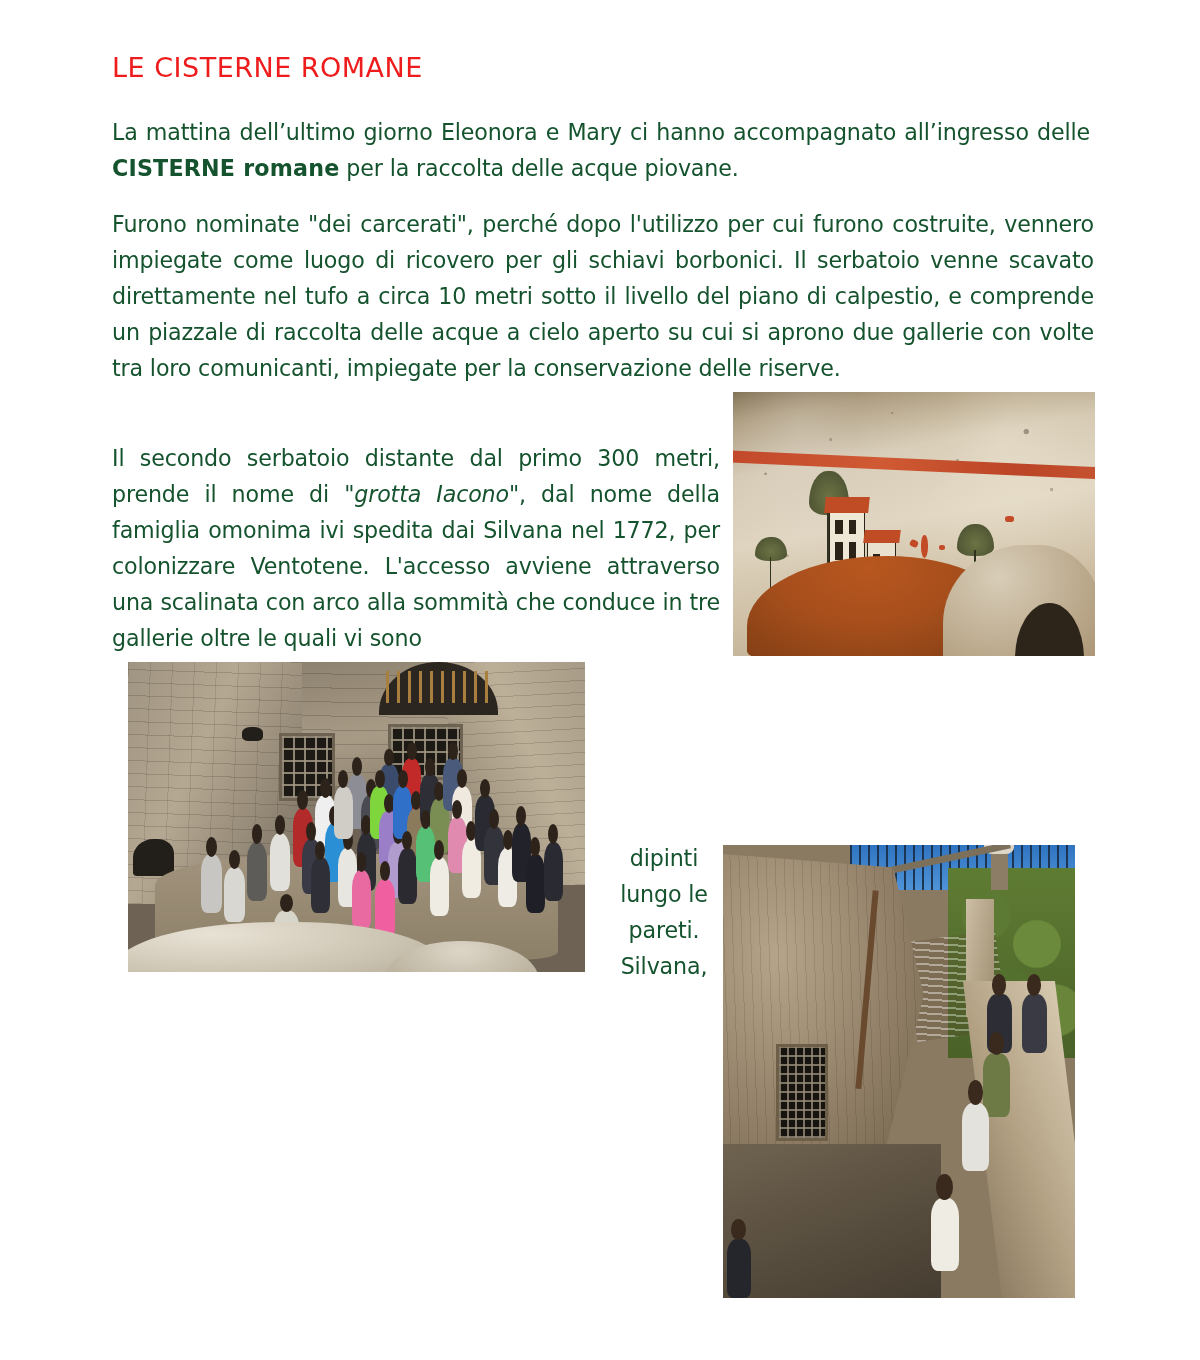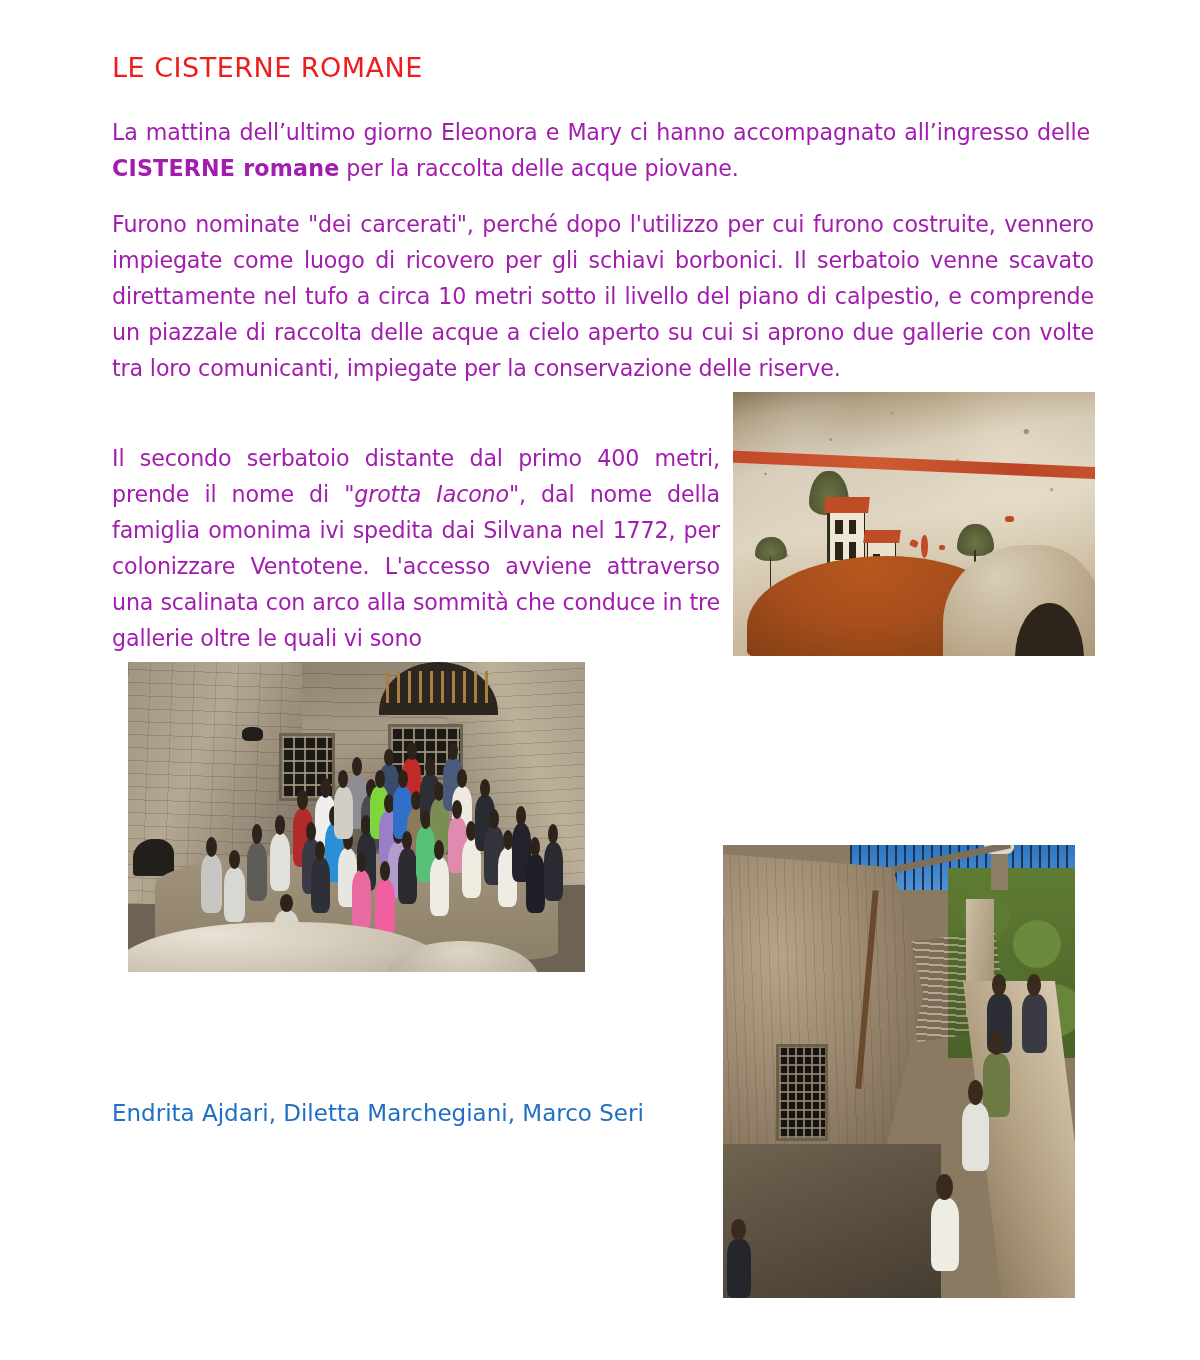--- a/index.html
+++ b/index.html
@@ -35,21 +35,21 @@
     font-weight: 400;
     color: #ee1c1c;
     white-space: nowrap;
   }
 
   
   .para {
     position: absolute;
     font-size: 22.2px;
     line-height: 36px;
-    color: #a21caf;
+    color: #14532d;
     text-align: justify;
     font-family: "DejaVu Sans", sans-serif;
     letter-spacing: -0.15px;
   }
   .para.last-left { text-align: left; }
 
   .p-intro   { left: 112px; top: 114px;  width: 978px; }
   .p-second  { left: 112px; top: 206px;  width: 982px; }
   .p-third   { left: 112px; top: 440px;  width: 608px; }
   .p-fourth  { left: 612px; top: 658px;  width: 482px; }
@@ -359,21 +359,21 @@
     </div>
     <div class="red-mark rm-1"></div>
     <div class="red-mark rm-2"></div>
     <div class="red-mark rm-3"></div>
     <div class="red-mark rm-4"></div>
     <div class="fresco-mound"></div>
     <div class="fresco-rock"></div>
     <div class="fresco-arch"></div>
   </div>
 
-  <div class="para p-third"><span>Il secondo serbatoio distante dal primo 400 metri, prende il nome di </span><i class="ital">"grotta Iacono"</i><span>, dal nome della famiglia omonima ivi spedita dai Silvana nel 1772, per colonizzare Ventotene. L'accesso avviene attraverso una scalinata con arco alla sommità che conduce in tre gallerie oltre le quali vi sono</span></div>
+  <div class="para p-third"><span>Il secondo serbatoio distante dal primo 300 metri, prende il nome di </span><i class="ital">"grotta Iacono"</i><span>, dal nome della famiglia omonima ivi spedita dai Silvana nel 1772, per colonizzare Ventotene. L'accesso avviene attraverso una scalinata con arco alla sommità che conduce in tre gallerie oltre le quali vi sono</span></div>
 
   <div class="photo photo-group">
     <div class="grp-sky"></div>
     <div class="grp-wall-left"></div>
     <div class="grp-wall-mid"></div>
     <div class="grp-wall-right"></div>
     <div class="grp-arch"></div>
     <div class="grp-hole hole-1"></div>
     <div class="grp-hole hole-2"></div>
     <div class="grp-gate gate-1"></div>
@@ -418,20 +418,21 @@
     <div class="person" style="left:84%;top:52%;width:4.2%;height:19%;background:#22222a"></div>
     <div class="person" style="left:87%;top:62%;width:4.2%;height:19%;background:#1f1f27"></div>
     <div class="person" style="left:91%;top:58%;width:4.2%;height:19%;background:#2a2a33"></div>
     <div class="person" style="left:32%;top:80%;width:5.5%;height:17%;background:#d8d5cb"></div>
 
     <div class="grp-rubble"></div>
     <div class="grp-rubble2"></div>
   </div>
 
 
+  <div class="para p-narrow">dipinti lungo le pareti. Silvana,</div>
 
   <div class="photo photo-stairs">
     <div class="st-sky"></div>
     <div class="st-fence"></div>
     <div class="st-veg"></div>
     <div class="st-ridge"></div>
     <div class="st-steps"></div>
     <div class="st-pillar"></div>
     <div class="st-post"></div>
     <div class="st-rail"></div>
@@ -443,15 +444,14 @@
 
     <div class="st-person" style="left:75%;top:33%;width:7%;height:13%;background:#2d2d36"></div>
     <div class="st-person" style="left:85%;top:33%;width:7%;height:13%;background:#3a3a44"></div>
     <div class="st-person" style="left:74%;top:46%;width:7.5%;height:14%;background:#6d7a45"></div>
     <div class="st-person" style="left:68%;top:57%;width:7.5%;height:15%;background:#e4e2dc"></div>
     <div class="st-person" style="left:59%;top:78%;width:8%;height:16%;background:#efece4"></div>
     <div class="st-person" style="left:1%;top:87%;width:7%;height:13%;background:#25252c"></div>
   </div>
 
 
-  <div class="byline">Endrita Ajdari, Diletta Marchegiani, Marco Seri</div>
 
 </div>
 
 </body></html>

